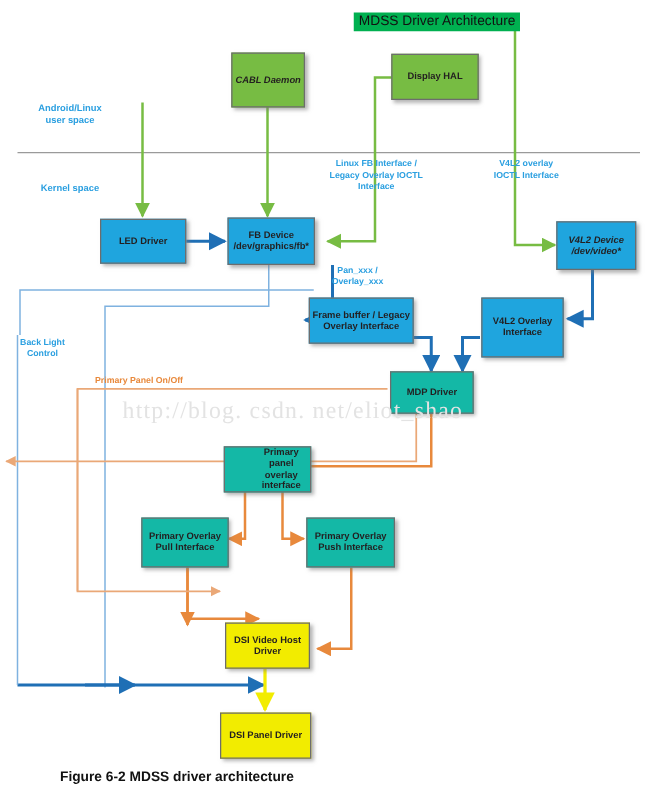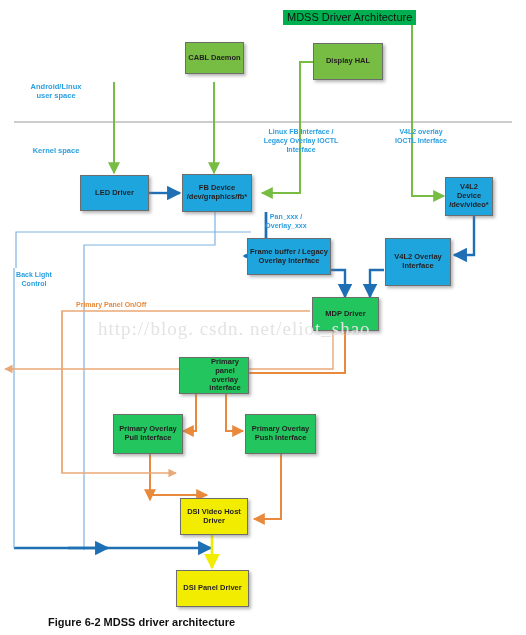--- a/index.html
+++ b/index.html
@@ -35,21 +35,21 @@
     color: #231f20;
     line-height: 1.18;
     border: 1px solid #6d6d6d;
     box-shadow: 2px 2px 3px rgba(120,120,120,0.55);
     z-index: 5;
     padding: 1px 2px;
   }
   .node span { display: block; width: 100%; }
   .green  { background: #77bc43; }
   .blue   { background: #1fa5de; }
-  .orange { background: #22c55e; }
+  .orange { background: #14b8a6; }
   .yellow { background: #f2ec00; }
 
   .label {
     position: absolute;
     font-weight: bold;
     text-align: center;
     line-height: 1.25;
     z-index: 6;
     white-space: pre-line;
   }
@@ -175,38 +175,38 @@
 Interface</div>
   <div class="label lbl-blue" style="left:378px; top:128px; width:86px; font-size:7px;">V4L2 overlay
 IOCTL Interface</div>
   <div class="label lbl-blue" style="left:248px; top:213px; width:76px; font-size:7px;">Pan_xxx /
 Overlay_xxx</div>
   <div class="label lbl-blue" style="left:6px; top:271px; width:56px; font-size:7px;">Back Light
 Control</div>
   <div class="label lbl-orange" style="left:76px; top:301px; width:130px; font-size:7px; text-align:left;">Primary Panel On/Off</div>
 
 
-  <div class="node green" style="left:185px; top:42px; width:59px; height:32px; font-size:7.5px;">
+  <div class="node green" style="left:185px; top:42px; width:59px; height:44px; font-size:7.5px;font-style:italic;">
     <span>CABL Daemon</span>
   </div>
 
   <div class="node green" style="left:313px; top:43px; width:70px; height:37px; font-size:7.5px;">
     <span>Display HAL</span>
   </div>
 
   <div class="node blue" style="left:80px; top:175px; width:69px; height:36px; font-size:7.5px;">
     <span>LED Driver</span>
   </div>
 
   <div class="node blue" style="left:182px; top:174px; width:70px; height:38px; font-size:7.5px;">
     <span>FB Device
 /dev/graphics/fb*</span>
   </div>
 
-  <div class="node blue" style="left:445px; top:177px; width:48px; height:39px; font-size:7.5px;">
+  <div class="node blue" style="left:445px; top:177px; width:64px; height:39px; font-size:7.5px;font-style:italic;">
     <span>V4L2 Device
 /dev/video*</span>
   </div>
 
   <div class="node blue" style="left:247px; top:238px; width:84px; height:37px; font-size:7.5px;">
     <span>Frame buffer /
 Legacy Overlay
 Interface</span>
   </div>
 

